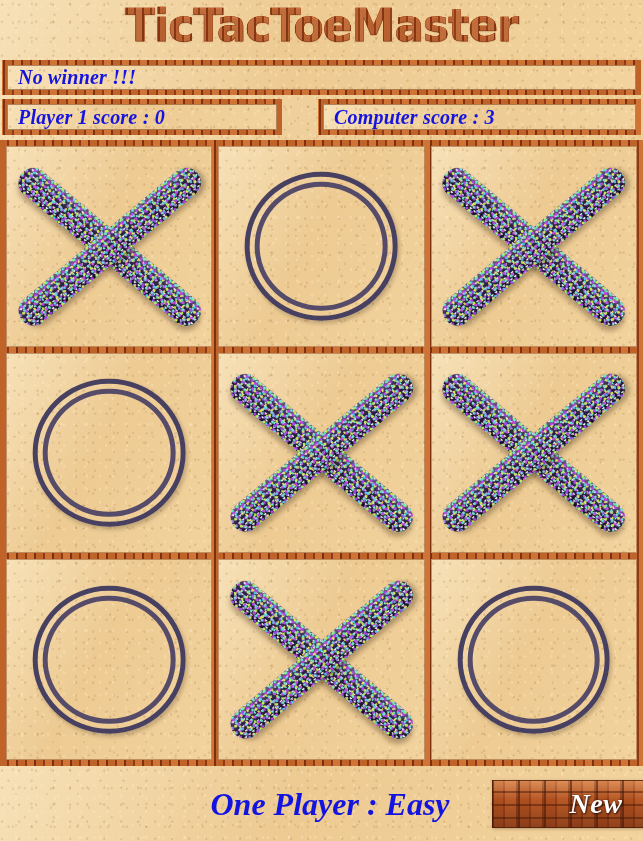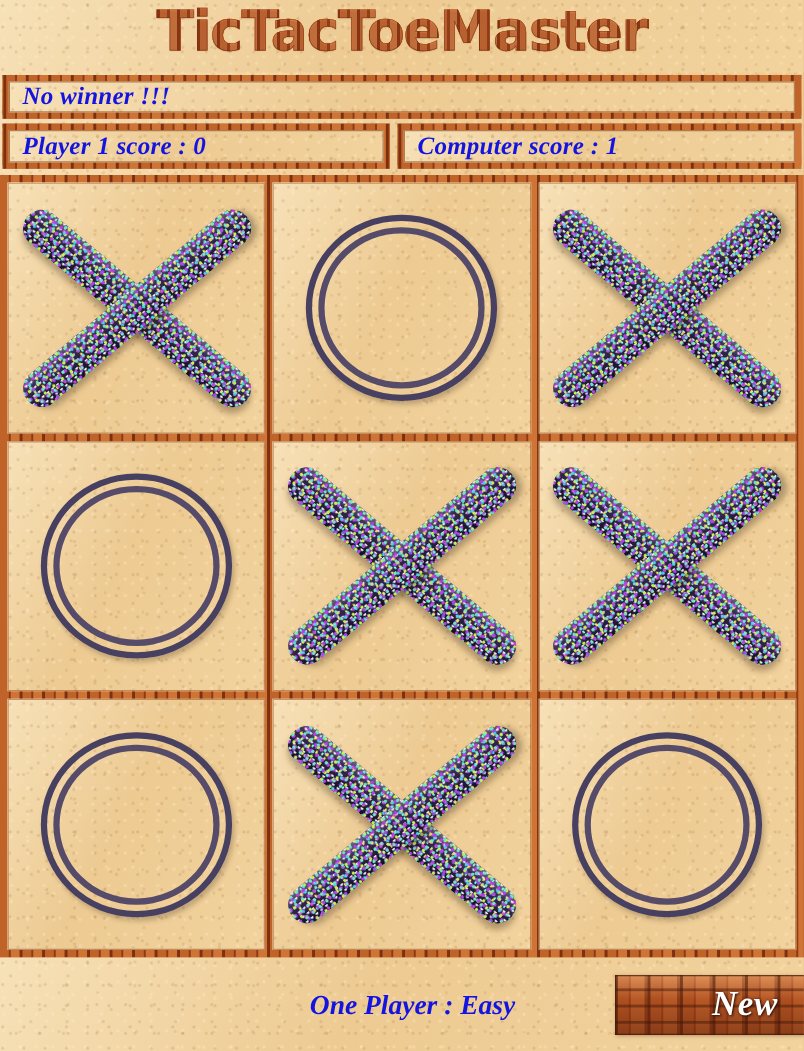--- a/index.html
+++ b/index.html
@@ -96,21 +96,21 @@
     color:#1414e0;
     font-family:"Liberation Serif", serif;
     font-weight:bold;font-style:italic;
     font-size:20px;
     padding-left:10px;
     white-space:nowrap;
     letter-spacing:.2px;
   }
 
   #status-panel{left:2px;top:60px;width:639px;height:35px;}
-  #p1-panel{left:2px;top:99px;width:310px;height:36px;}
+  #p1-panel{left:2px;top:99px;width:280px;height:36px;}
   #cpu-panel{left:318px;top:99px;width:323px;height:36px;}
 
   
   #board{
     position:absolute;left:0;top:140px;width:643px;height:626px;
     box-sizing:border-box;
     padding:6px;
   }
   #board-inner{
     position:relative;
@@ -194,21 +194,21 @@
   }
   #restart-button{left:20px;width:140px;}
   #new-button{left:492px;width:176px;padding-left:16px;}
 
   #mode-label{
     position:absolute;left:170px;top:14px;width:320px;height:48px;
     display:flex;align-items:center;justify-content:center;
     color:#1414e0;
     font-family:"Liberation Serif", serif;
     font-weight:bold;font-style:italic;
-    font-size:22px;
+    font-size:32px;
     white-space:nowrap;
     cursor:pointer;
   }
 </style>
 </head>
 <body>
 
 <div id="app" class="sand">
 
   <div id="title-bar" class="sand">
@@ -222,21 +222,21 @@
   </div>
 
   <div id="p1-panel" class="panel brickline">
     <div class="panel-inner sand">
       <span class="panel-text">Player 1 score : 0</span>
     </div>
   </div>
 
   <div id="cpu-panel" class="panel brickline">
     <div class="panel-inner sand">
-      <span class="panel-text">Computer score : 1</span>
+      <span class="panel-text">Computer score : 3</span>
     </div>
   </div>
 
   <div id="board" class="brickline">
     <div id="board-inner">
       <div class="cell sand">
           <div class="mark-x">
             <i class="a"></i>
             <i class="b"></i>
           </div>

